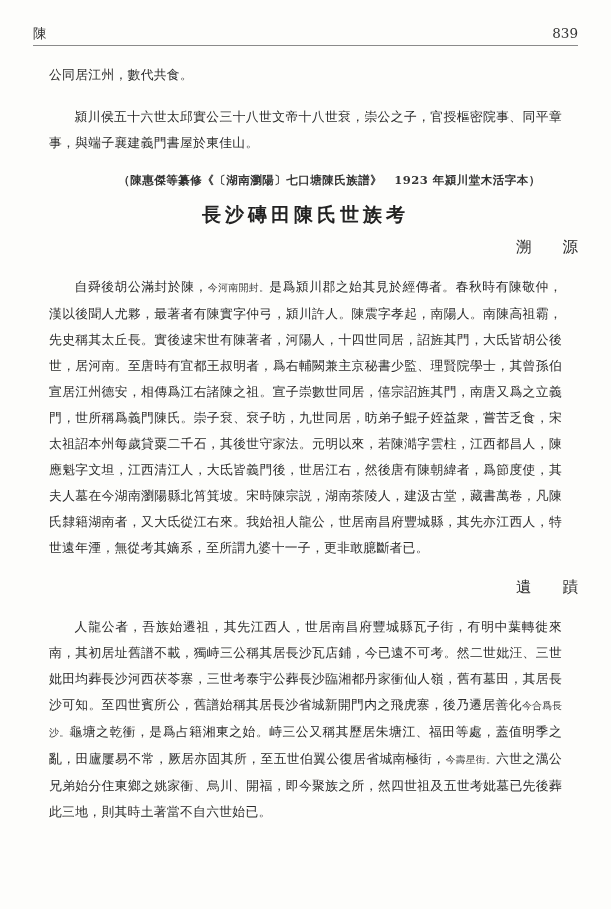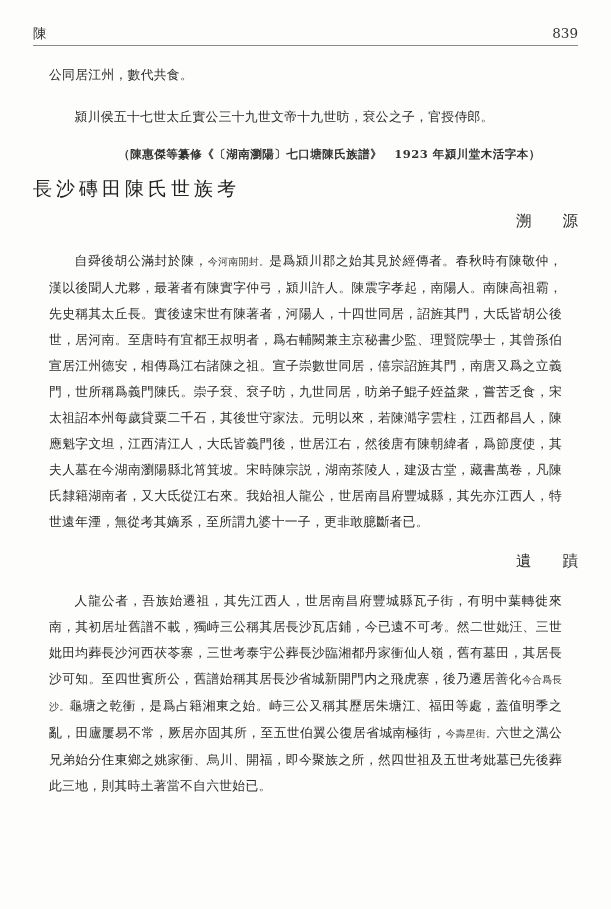--- a/index.html
+++ b/index.html
@@ -51,22 +51,22 @@
     line-height: 17px;
     text-align: center;
     letter-spacing: 0.5px;
     color: #333;
     font-weight: bold;
   }
   .title {
     margin: 12px 0 9px 0;
     font-size: 19px;
     line-height: 27px;
-    font-weight: 400;
-    text-align: left;
+    font-weight: 700;
+    text-align: center;
     letter-spacing: 4px;
     color: #222;
   }
   .section-heading {
     margin: 6px 0 6px 0;
     font-size: 15.5px;
     line-height: 21px;
     font-weight: normal;
     text-align: right;
     color: #2b2b2b;
@@ -77,21 +77,21 @@
 
 <div class="page">
 
   <div class="header">
     <span>陳</span>
     <span>839</span>
   </div>
   <div class="rule"></div>
 
   <p class="body-p no-indent">公同居江州，數代共食。</p>
-  <p class="body-p">潁川侯五十七世太丘實公三十九世文帝十九世昉，袞公之子，官授侍郎。</p>
+  <p class="body-p">潁川侯五十六世太邱實公三十八世文帝十八世袞，崇公之子，官授樞密院事、同平章事，與端子襄建義門書屋於東佳山。</p>
 
   <p class="citation">（陳惠傑等纂修《〔湖南瀏陽〕七口塘陳氏族譜》　1923 年潁川堂木活字本）</p>
 
   <h1 class="title">長沙磚田陳氏世族考</h1>
 
 
   <h2 class="section-heading">溯　　源</h2>
 
   <p class="body-p"><span>自舜後胡公滿封於陳，</span><span class="note">今河南開封。</span><span>是爲潁川郡之始其見於經傳者。春秋時有陳敬仲，漢以後聞人尤夥，最著者有陳實字仲弓，潁川許人。陳震字孝起，南陽人。南陳高祖霸，先史稱其太丘長。實後逮宋世有陳著者，河陽人，十四世同居，詔旌其門，大氐皆胡公後世，居河南。至唐時有宜都王叔明者，爲右輔闕兼主京秘書少監、理賢院學士，其曾孫伯宣居江州德安，相傳爲江右諸陳之祖。宣子崇數世同居，僖宗詔旌其門，南唐又爲之立義門，世所稱爲義門陳氏。崇子袞、袞子昉，九世同居，昉弟子鯤子姪益衆，嘗苦乏食，宋太祖詔本州每歲貸粟二千石，其後世守家法。元明以來，若陳澔字雲柱，江西都昌人，陳應魁字文坦，江西清江人，大氐皆義門後，世居江右，然後唐有陳朝緯者，爲節度使，其夫人墓在今湖南瀏陽縣北筲箕坡。宋時陳宗説，湖南茶陵人，建汲古堂，藏書萬卷，凡陳氏隸籍湖南者，又大氐從江右來。我始祖人龍公，世居南昌府豐城縣，其先亦江西人，特世遠年湮，無從考其嫡系，至所謂九婆十一子，更非敢臆斷者已。</span></p>
 

